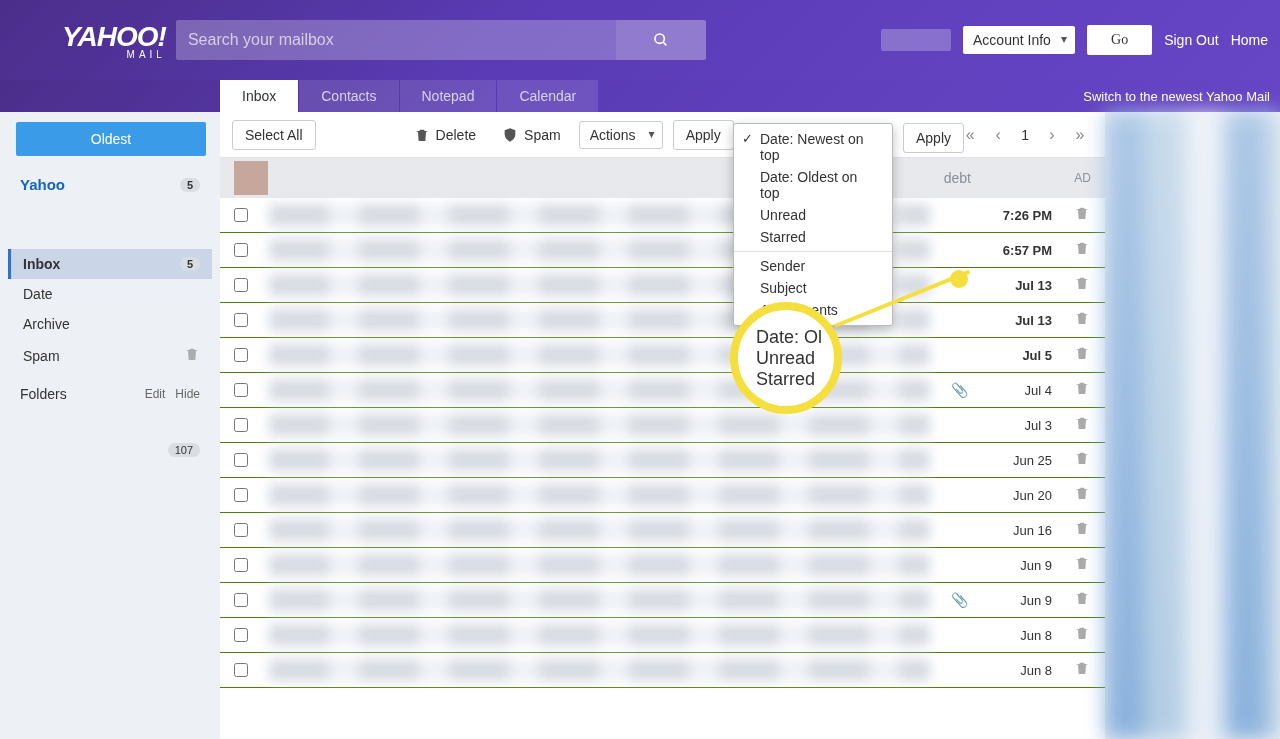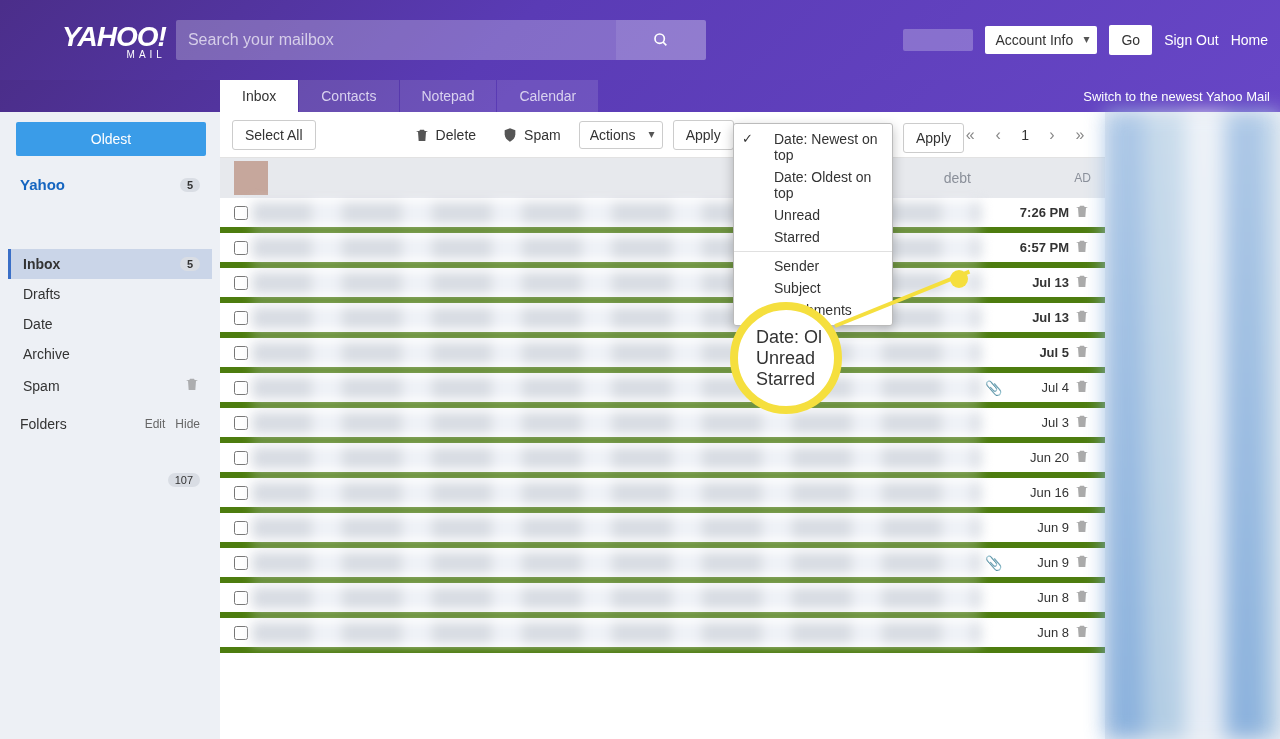--- a/index.html
+++ b/index.html
@@ -12,21 +12,21 @@
 .logo-small { font-size: 10px; letter-spacing: 4px; margin-top: -4px; text-align: right; align-self: stretch; }
 .search-box { display: flex; margin-left: 0; }
 .search-input { width: 440px; height: 40px; border: none; padding: 0 12px; font-size: 16px; background: rgba(255,255,255,0.25); color: #fff; border-radius: 2px 0 0 2px; }
 .search-input::placeholder { color: #d6cee9; }
 .search-btn { width: 90px; height: 40px; background: rgba(255,255,255,0.32); border: none; cursor: pointer; border-radius: 0 2px 2px 0; display: flex; align-items: center; justify-content: center; }
 .header-right { margin-left: auto; display: flex; align-items: center; gap: 12px; }
 .redacted-bar { width: 70px; height: 22px; background: rgba(255,255,255,0.25); border-radius: 2px; }
 .account-select { background: #fff; color: #333; border: none; padding: 6px 24px 6px 10px; font-size: 14px; border-radius: 2px; appearance: none; position: relative; }
 .select-wrap { position: relative; }
 .select-wrap::after { content: "▾"; position: absolute; right: 8px; top: 6px; font-size: 12px; color: #555; pointer-events: none; }
-.go-btn { background: #fff; color: #333; border: none; padding: 7px 12px; font-size: 14px; border-radius: 2px; cursor: pointer; }
+.go-btn { background: #fff; color: #333; border: none; padding: 7px 24px; font-size: 14px; border-radius: 2px; cursor: pointer; font-family: Liberation Serif, serif; }
 .header-link { color: #fff; text-decoration: none; font-size: 14px; cursor: pointer; }
 
 
 .tab-row { height: 32px; background: linear-gradient(135deg, #4b2e8a 0%, #5a3bb5 40%, #6746c6 100%); display: flex; align-items: flex-end; padding-left: 220px; }
 .tab { height: 32px; padding: 0 22px; display: flex; align-items: center; font-size: 14px; color: #d9d2ef; background: rgba(255,255,255,0.12); margin-right: 1px; cursor: pointer; }
 .tab.active { background: #fff; color: #333; }
 .tab-right { margin-left: auto; margin-right: 10px; color: #fff; font-size: 13px; display: flex; align-items: center; height: 32px; cursor: pointer; }
 
 
 .main { display: flex; height: calc(739px - 112px); }
@@ -61,33 +61,33 @@
 .mail-toolbar { height: 46px; display: flex; align-items: center; padding: 0 12px; gap: 10px; border-bottom: 1px solid #e2e2e2; }
 .tb-btn { background: #fff; border: 1px solid #ccc; border-radius: 3px; padding: 6px 12px; font-size: 14px; color: #333; cursor: pointer; display: flex; align-items: center; gap: 6px; }
 .tb-plain { background: none; border: none; padding: 6px 8px; font-size: 14px; color: #333; cursor: pointer; display: flex; align-items: center; gap: 6px; }
 .tb-select { border: 1px solid #ccc; border-radius: 3px; padding: 5px 26px 5px 10px; font-size: 14px; color: #333; cursor: pointer; background: #fff; appearance: none; }
 .tb-right { margin-left: auto; display: flex; align-items: center; gap: 2px; }
 .pg-arrow { width: 26px; height: 26px; display: flex; align-items: center; justify-content: center; color: #888; cursor: pointer; }
 .pg-num { padding: 0 8px; font-size: 14px; color: #333; }
 
 
 .sort-dropdown { position: absolute; top: 11px; left: 513px; width: 160px; background: #fff; border: 1px solid #bbb; border-radius: 3px; box-shadow: 0 4px 12px rgba(0,0,0,0.25); z-index: 40; padding: 4px 0; }
-.sort-item { padding: 3px 14px 3px 40px; font-size: 14px; color: #333; cursor: pointer; position: relative; }
+.sort-item { padding: 3px 14px 3px 26px; font-size: 14px; color: #333; cursor: pointer; position: relative; }
 .sort-item.checked::before { content: "✓"; position: absolute; left: 8px; top: 3px; font-size: 13px; }
 .sort-sep { height: 1px; background: #e0e0e0; margin: 3px 0; }
 
 .apply2 { position: absolute; top: 11px; left: 683px; }
 
 
 .ad-row { height: 40px; background: #e7e9ed; display: flex; align-items: center; padding: 0 14px; color: #8a8f99; font-size: 14px; }
 .ad-label { margin-left: auto; font-size: 12px; }
 .ad-swatch { width: 34px; height: 34px; background: #c6a79c; margin-right: 14px; }
 
 
-.msg-row { height: 35px; border-bottom: 6px solid #4d7c0f; display: flex; align-items: center; padding: 0 14px; gap: 4px; position: relative; }
+.msg-row { height: 35px; border-bottom: 1px solid #4d7c0f; display: flex; align-items: center; padding: 0 14px; gap: 21px; position: relative; }
 .msg-row.unread .date { font-weight: 700; }
 .msg-chk { width: 14px; height: 14px; }
 .msg-blur { flex: 1; height: 22px; filter: blur(6px); background: repeating-linear-gradient(90deg, #d7dbe2 0 60px, #eef1f6 60px 90px); border-radius: 2px; }
 .attach { width: 16px; color: #888; font-size: 14px; }
 .date { width: 64px; text-align: right; font-size: 13px; color: #333; }
 .row-trash { color: #999; cursor: pointer; width: 18px; text-align: center; }
 
 
 .callout { position: absolute; z-index: 50; pointer-events: none; }
 .callout-circle { position: absolute; width: 112px; height: 112px; border-radius: 50%; background: #fff; border: 8px solid #f5df3e; left: 290px; top: 86px; display: flex; flex-direction: column; justify-content: center; padding-left: 18px; font-size: 18px; color: #333; overflow: hidden; }
@@ -142,23 +142,20 @@
     <button class="compose-btn">Oldest</button>
     <div class="side-account">
       <span>Yahoo</span>
       <span class="side-badge">5</span>
     </div>
     <div class="side-block"></div>
     <div id="sidebar-items">
         <div class="side-item selected">
           <span>Inbox</span>
           <span class="side-badge">5</span>
-        </div>
-        <div class="side-item">
-          <span>Drafts</span>
         </div>
         <div class="side-item">
           <span>Date</span>
         </div>
         <div class="side-item">
           <span>Archive</span>
         </div>
         <div class="side-item">
           <span>Spam</span>
           <span class="trash-icon"><svg class="icon-svg" viewBox="0 0 24 24" fill="#777">
@@ -290,20 +287,29 @@
             <span class="attach"></span>
             <span class="date">Jul 3</span>
             <span class="row-trash"><svg class="icon-svg" viewBox="0 0 24 24" fill="#aaa">
                 <path d="M6 7h12l-1 14H7L6 7zm3-3h6l1 2H8l1-2zM4 6h16v1H4z"></path>
               </svg></span>
           </div>
           <div class="msg-row">
             <input type="checkbox" class="msg-chk" style="">
             <div class="msg-blur"></div>
             <span class="attach"></span>
+            <span class="date">Jun 25</span>
+            <span class="row-trash"><svg class="icon-svg" viewBox="0 0 24 24" fill="#aaa">
+                <path d="M6 7h12l-1 14H7L6 7zm3-3h6l1 2H8l1-2zM4 6h16v1H4z"></path>
+              </svg></span>
+          </div>
+          <div class="msg-row">
+            <input type="checkbox" class="msg-chk" style="">
+            <div class="msg-blur"></div>
+            <span class="attach"></span>
             <span class="date">Jun 20</span>
             <span class="row-trash"><svg class="icon-svg" viewBox="0 0 24 24" fill="#aaa">
                 <path d="M6 7h12l-1 14H7L6 7zm3-3h6l1 2H8l1-2zM4 6h16v1H4z"></path>
               </svg></span>
           </div>
           <div class="msg-row">
             <input type="checkbox" class="msg-chk" style="">
             <div class="msg-blur"></div>
             <span class="attach"></span>
             <span class="date">Jun 16</span>

